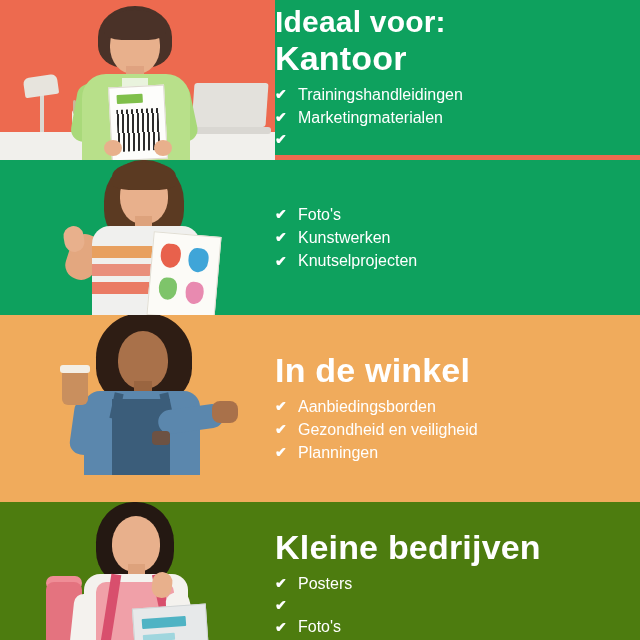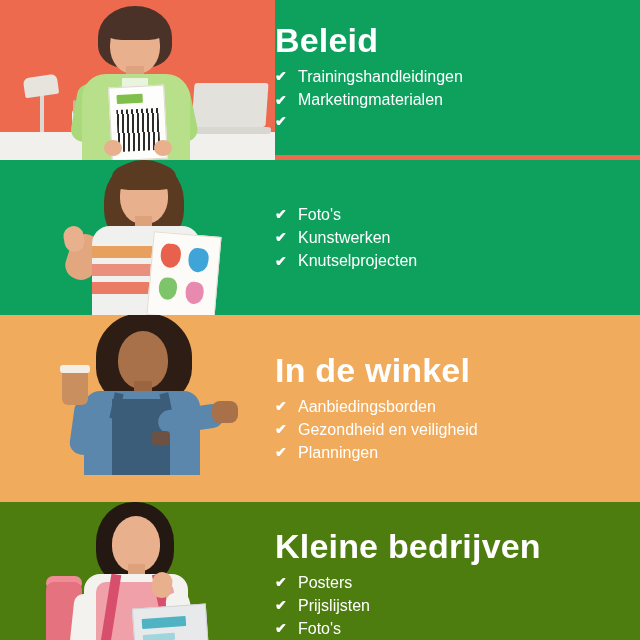--- a/index.html
+++ b/index.html
@@ -218,21 +218,22 @@
       <div class="b0-paper">
         <div class="ptitle"></div>
         <div class="barcode"></div>
       </div>
       <div class="hand b0-hand-l"></div>
       <div class="hand b0-hand-r"></div>
       <span class="sr-only">Vrouw in groene blouse houdt een afgedrukt document met barcode vast aan een bureau</span>
     </div>
 
     <div class="band-content band-1">
-      <h2 class="headline">Beleid</h2>
+      <h1 class="headline main">Ideaal voor:</h1>
+      <h2 class="headline">Kantoor</h2>
       <ul class="bullets">
         <li>
           <span class="check">✔</span>
           <span>Trainingshandleidingen</span>
         </li>
         <li>
           <span class="check">✔</span>
           <span>Marketingmaterialen</span>
         </li>
         <li>
@@ -342,21 +343,20 @@
 
     <div class="band-content">
       <h2 class="headline">Kleine bedrijven</h2>
       <ul class="bullets">
         <li>
           <span class="check">✔</span>
           <span>Posters</span>
         </li>
         <li>
           <span class="check">✔</span>
-          <span>Prijslijsten</span>
         </li>
         <li>
           <span class="check">✔</span>
           <span>Foto's</span>
         </li>
       </ul>
     </div>
   </section>
 
 </div>

